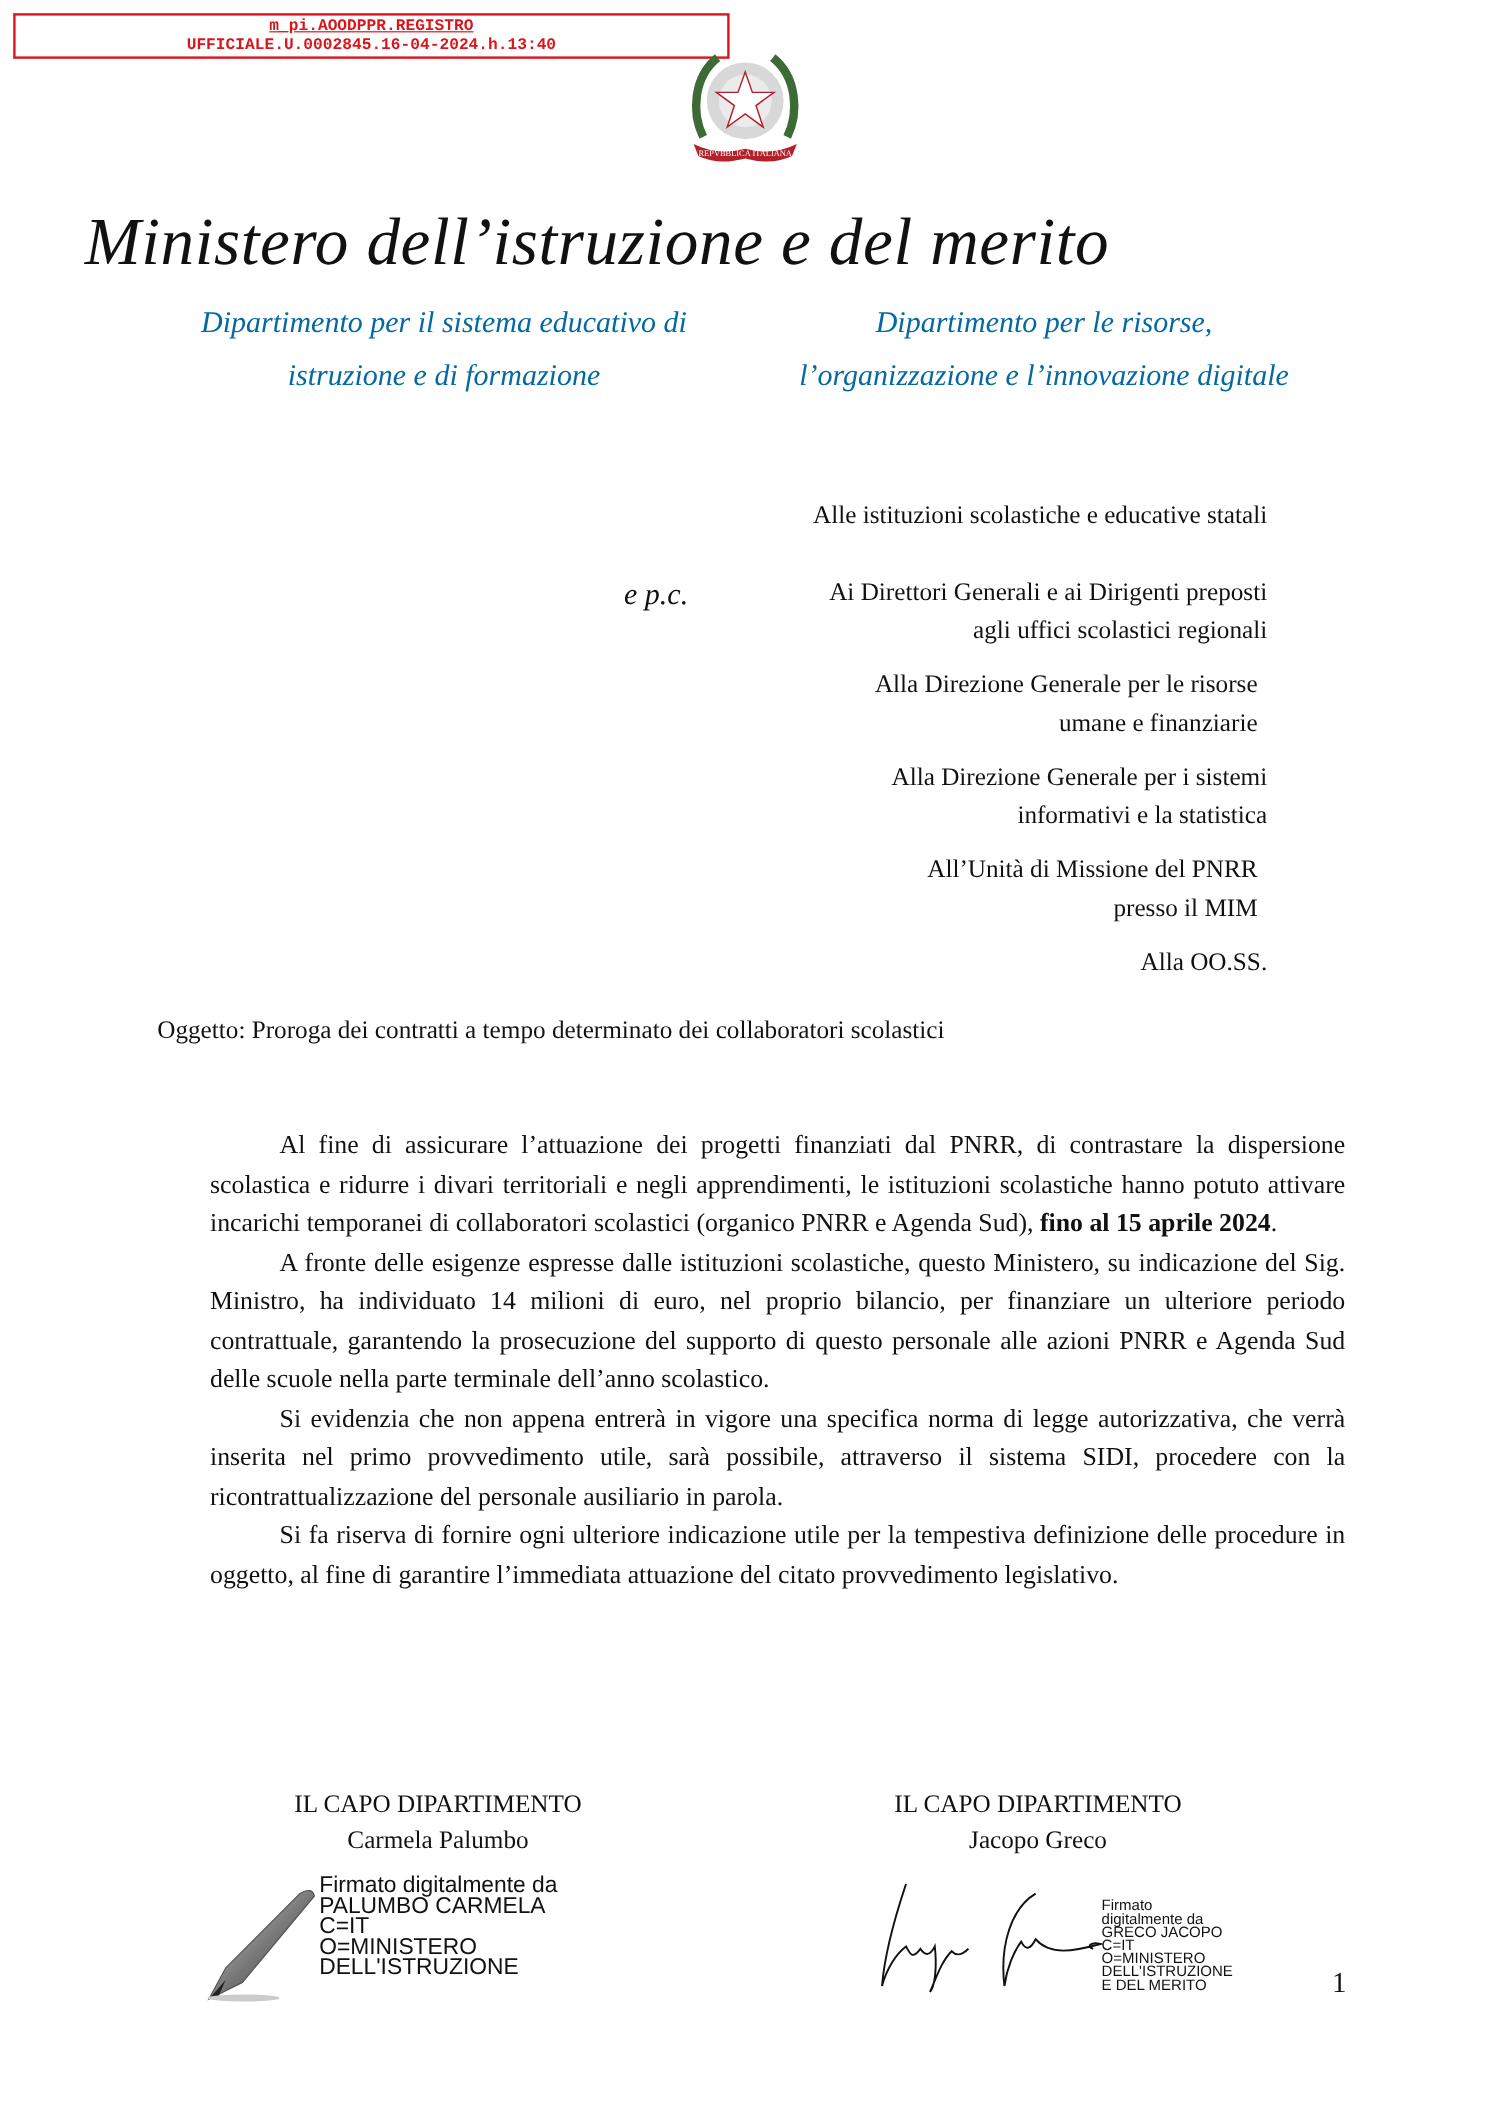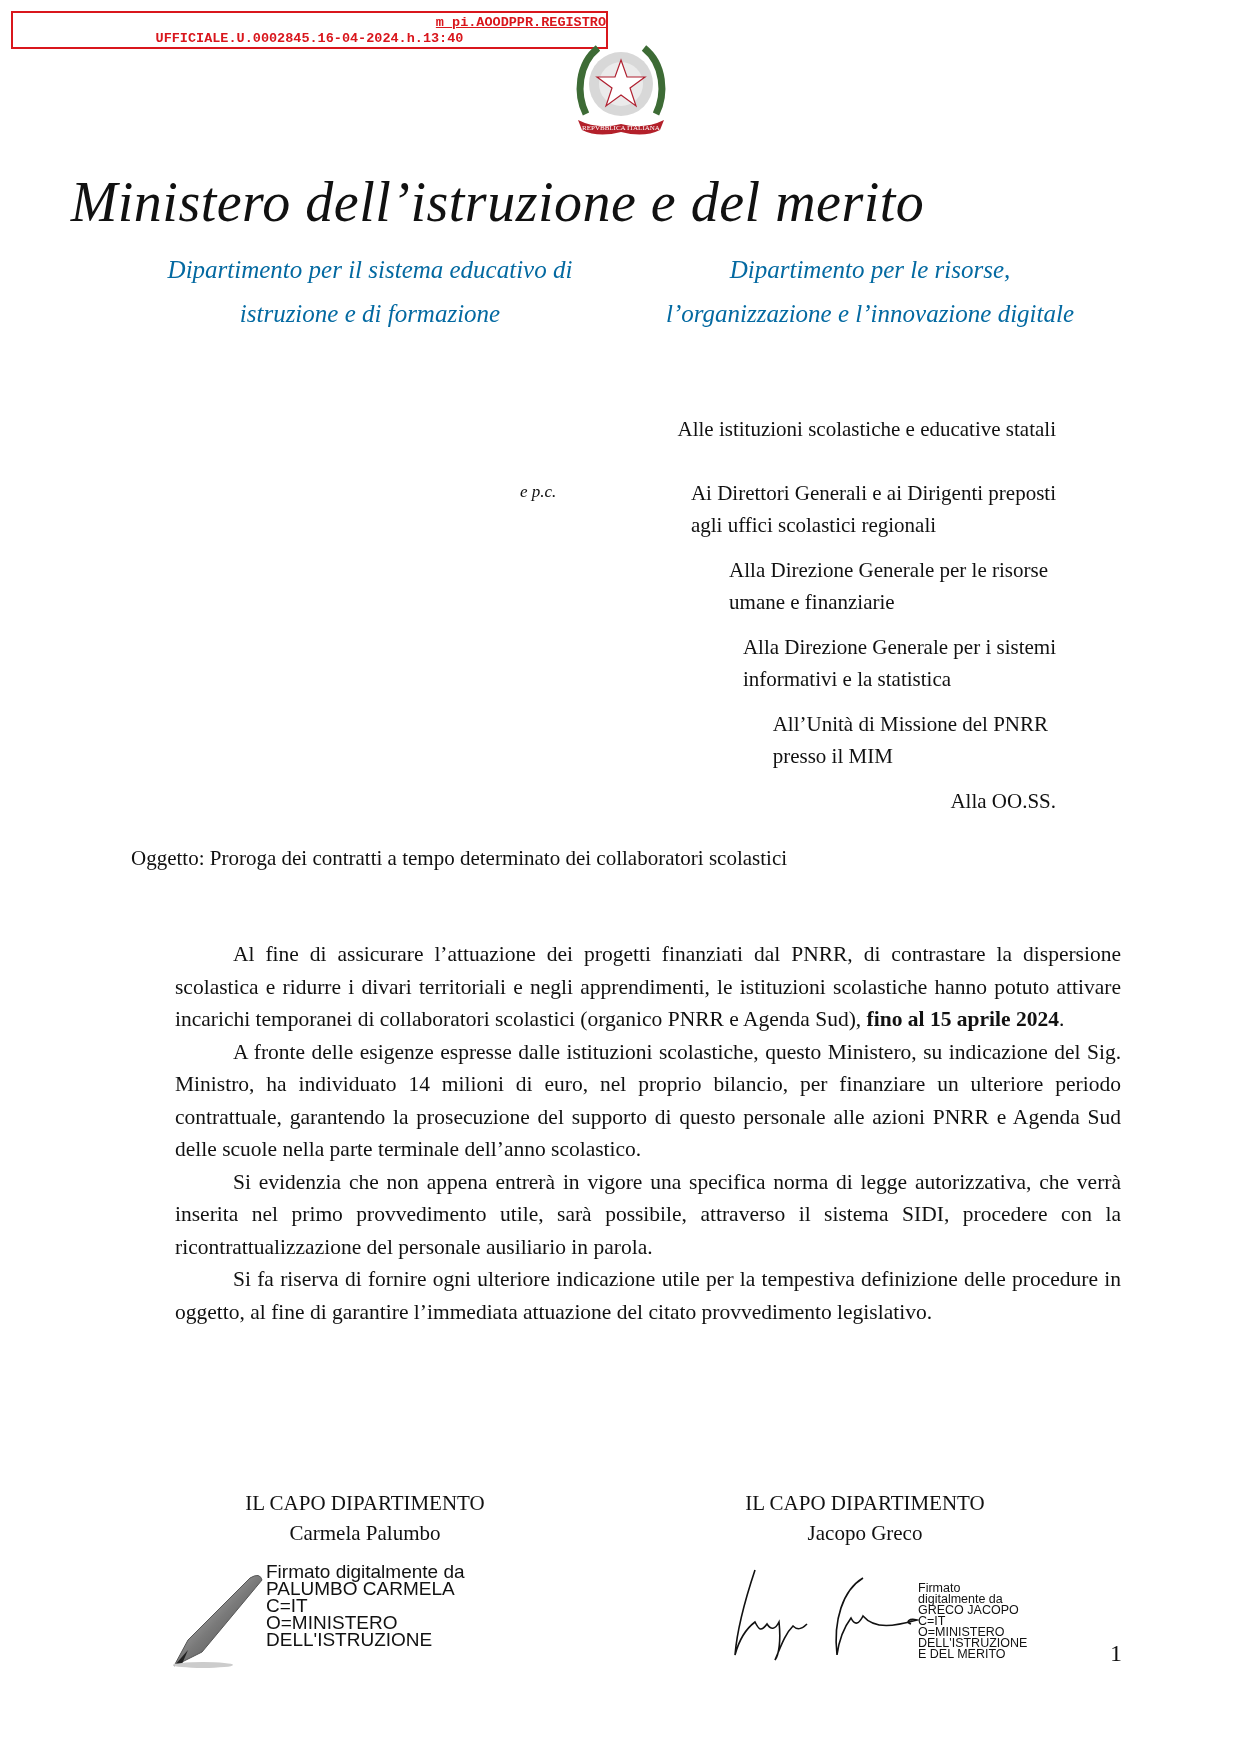--- a/index.html
+++ b/index.html
@@ -5,34 +5,34 @@
   html, body { margin: 0; padding: 0; background: #ffffff; }
   body { width: 1241px; height: 1755px; position: relative; overflow: hidden; color: #111; }
   .serif { font-family: "Liberation Serif", "DejaVu Serif", serif; }
   .stamp {
     position: absolute; left: 11px; top: 11px; width: 597px; height: 38px;
     border: 2px solid #d9161c; box-sizing: border-box;
     font-family: "Liberation Mono", "DejaVu Sans Mono", monospace;
     font-weight: bold; color: #d9161c; font-size: 13.5px; text-align: center; line-height: 16px;
     padding-top: 2px;
   }
-  .stamp .l1 { text-decoration: underline; text-align: right; }
+  .stamp .l1 { text-decoration: underline; }
   .emblem { position: absolute; left: 568px; top: 34px; width: 106px; height: 104px; }
   .ministry {
     position: absolute; left: 0; top: 170px; width: 995px; text-align: center;
     font-family: "Liberation Serif", "DejaVu Serif", serif; font-style: italic;
     font-size: 56px; letter-spacing: 0.5px; color: #111;
   }
   .dept { position: absolute; top: 248px; text-align: center;
     font-family: "Liberation Serif", "DejaVu Serif", serif; font-style: italic;
     font-size: 25px; line-height: 44px; color: #0369a1; }
   .dept.left { left: 140px; width: 460px; }
   .dept.right { left: 640px; width: 460px; }
-  .addr { position: absolute; font-size: 21px; line-height: 32px; text-align: left; }
-  .epc { position: absolute; left: 520px; top: 482px; font-size: 17px; font-style: italic; }
+  .addr { position: absolute; font-size: 21px; line-height: 32px; text-align: right; }
+  .epc { position: absolute; left: 520px; top: 482px; font-size: 25px; font-style: italic; }
   .subject { position: absolute; left: 131px; top: 846px; font-size: 21px; font-weight: normal; }
   .body { position: absolute; left: 131px; top: 938px; width: 946px; font-size: 21.5px; line-height: 32.5px; text-align: justify; margin-left: 44px; }
   .body p { margin: 0; text-indent: 58px; }
   .sig { position: absolute; text-align: center; font-size: 21px; line-height: 30px; }
   .sig1 { left: 200px; width: 330px; top: 1488px; }
   .sig2 { left: 700px; width: 330px; top: 1488px; }
   .dsig1 { position: absolute; left: 266px; top: 1563px; font-family: "Liberation Sans", "DejaVu Sans", sans-serif; font-size: 19px; line-height: 17px; }
   .dsig2 { position: absolute; left: 918px; top: 1583px; font-family: "Liberation Sans", "DejaVu Sans", sans-serif; font-size: 12.5px; line-height: 11px; }
   .pen { position: absolute; left: 168px; top: 1570px; width: 100px; height: 100px; }
   .handsig { position: absolute; left: 725px; top: 1560px; width: 200px; height: 110px; }

